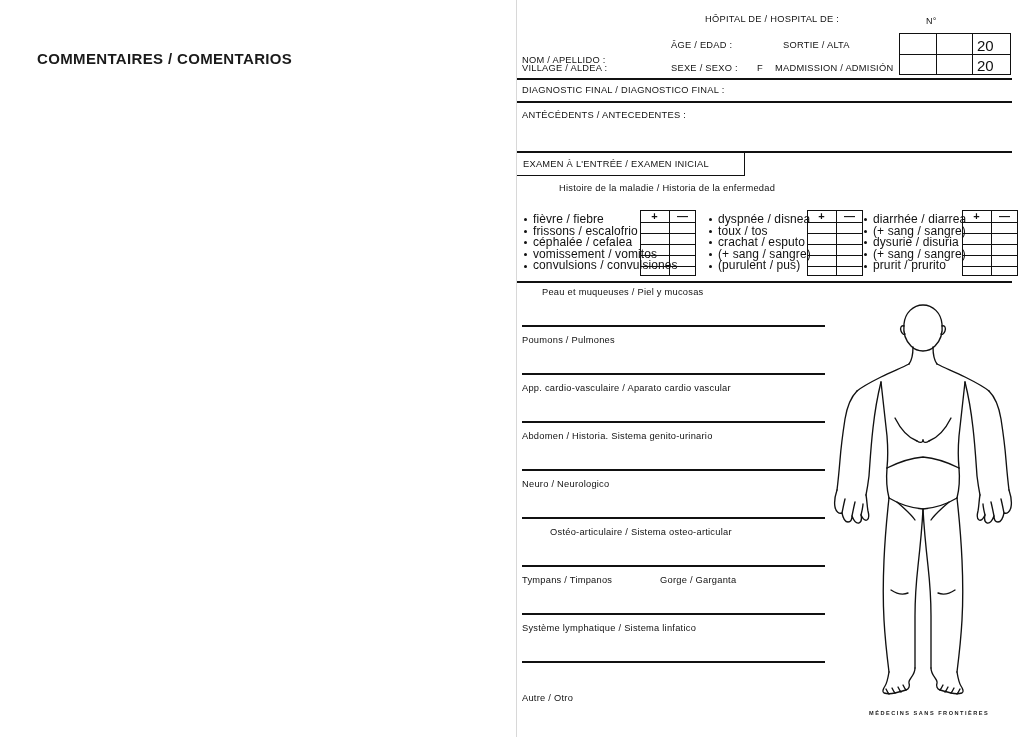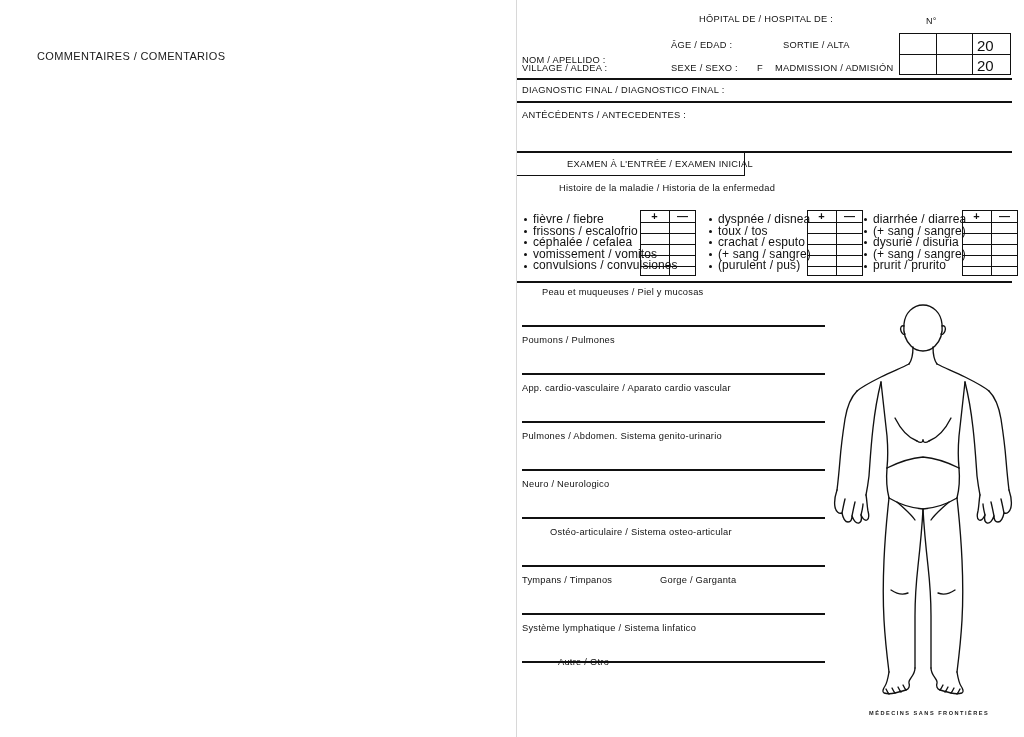--- a/index.html
+++ b/index.html
@@ -19,22 +19,22 @@
   
   #comments-panel {
     position: absolute;
     left: 0; top: 0;
     width: 517px; height: 737px;
     background: #ffffff;
   }
   #comments-title {
     position: absolute;
     left: 37px; top: 50px;
-    font-size: 11px;
-    font-weight: 400;
+    font-size: 15px;
+    font-weight: 700;
     letter-spacing: 0.35px;
     color: #1a1a1a;
     white-space: nowrap;
   }
   #panel-divider {
     position: absolute;
     left: 516px; top: 0;
     width: 1px; height: 737px;
     background: #d8d8d8;
   }
@@ -44,21 +44,21 @@
     position: absolute;
     left: 517px; top: 0;
     width: 507px; height: 737px;
   }
 
   .txt { position: absolute; white-space: nowrap; font-size: 9.3px; letter-spacing: 0.25px; }
   .rule { position: absolute; background: #111111; }
   .rule-thick { height: 2.2px; }
 
   
-  #hospital-label { left: 166px; top: 14px; padding-left: 16px; }
+  #hospital-label { left: 172px; top: 14px; padding-left: 16px; }
   #no-label       { left: 409px; top: 16px; font-size: 9px; }
 
   #nom-label      { left: 5px;  top: 55px; }
   #age-label      { left: 154px; top: 40px; }
   #sortie-label   { left: 266px; top: 40px; }
 
   #village-label  { left: 5px;  top: 63px; }
   #sexe-label     { left: 154px; top: 63px; }
   #sexe-f         { left: 240px; top: 63px; }
   #sexe-m         { left: 258px; top: 63px; }
@@ -97,21 +97,21 @@
 
   
   #examen-box {
     position: absolute;
     left: 0px; top: 153px;
     width: 228px; height: 23px;
     border-right: 1.6px solid #111;
     border-bottom: 1.6px solid #111;
     box-sizing: border-box;
   }
-  #examen-label { left: 6px; top: 159px; margin-left: 44px; }
+  #examen-label { left: 6px; top: 159px; }
 
   #histoire-label { left: 5px; top: 183px; padding-left: 37px; }
 
   
   .sym-block { position: absolute; top: 214px; }
   .sym-list { position: absolute; left: 0; top: 0; }
   .sym-item {
     font-size: 12px;
     letter-spacing: 0.1px;
     line-height: 11.6px;
@@ -306,37 +306,37 @@
 
   <div class="exam-label" style="left:5px; top:287px;padding-left:20px;">Peau et muqueuses / Piel y mucosas</div>
   <div class="exam-rule" style="top:325px;"></div>
 
   <div class="exam-label" style="left:5px; top:335px;">Poumons / Pulmones</div>
   <div class="exam-rule" style="top:373px;"></div>
 
   <div class="exam-label" style="left:5px; top:383px;">App. cardio-vasculaire / Aparato cardio vascular</div>
   <div class="exam-rule" style="top:421px;"></div>
 
-  <div class="exam-label" style="left:5px; top:431px;">Pulmones / Abdomen. Sistema genito-urinario</div>
+  <div class="exam-label" style="left:5px; top:431px;">Abdomen / Historia. Sistema genito-urinario</div>
   <div class="exam-rule" style="top:469px;"></div>
 
   <div class="exam-label" style="left:5px; top:479px;">Neuro / Neurologico</div>
   <div class="exam-rule" style="top:517px;"></div>
 
   <div class="exam-label" style="left:5px; top:527px;margin-left:28px;">Ostéo-articulaire / Sistema osteo-articular</div>
   <div class="exam-rule" style="top:565px;"></div>
 
   <div class="exam-label" style="left:5px; top:575px;">Tympans / Timpanos</div>
   <div class="exam-label-2" style="left:143px; top:575px;">Gorge / Garganta</div>
   <div class="exam-rule" style="top:613px;"></div>
 
   <div class="exam-label" style="left:5px; top:623px;text-align:center;">Système lymphatique / Sistema linfatico</div>
   <div class="exam-rule" style="top:661px;"></div>
 
-  <div class="exam-label" style="left:5px; top:657px;margin-left:36px;">Autre / Otro</div>
+  <div class="exam-label" style="left:5px; top:693px;">Autre / Otro</div>
 
   <svg id="body-figure" viewBox="0 0 196 412">
     <g fill="none" stroke="#111111" stroke-width="1.35" stroke-linecap="round" stroke-linejoin="round">
 
       <path d="M98 15 C108 15 116 23 117 34 C118 43 115 51 110 56
                C107 59 104 61 98 61 C92 61 89 59 86 56
                C81 51 78 43 79 34 C80 23 88 15 98 15 Z"></path>
 
       <path d="M79 36 C76 35 75 38 76 41 C77 44 79 45 80 44"></path>
       <path d="M117 36 C120 35 121 38 120 41 C119 44 117 45 116 44"></path>

